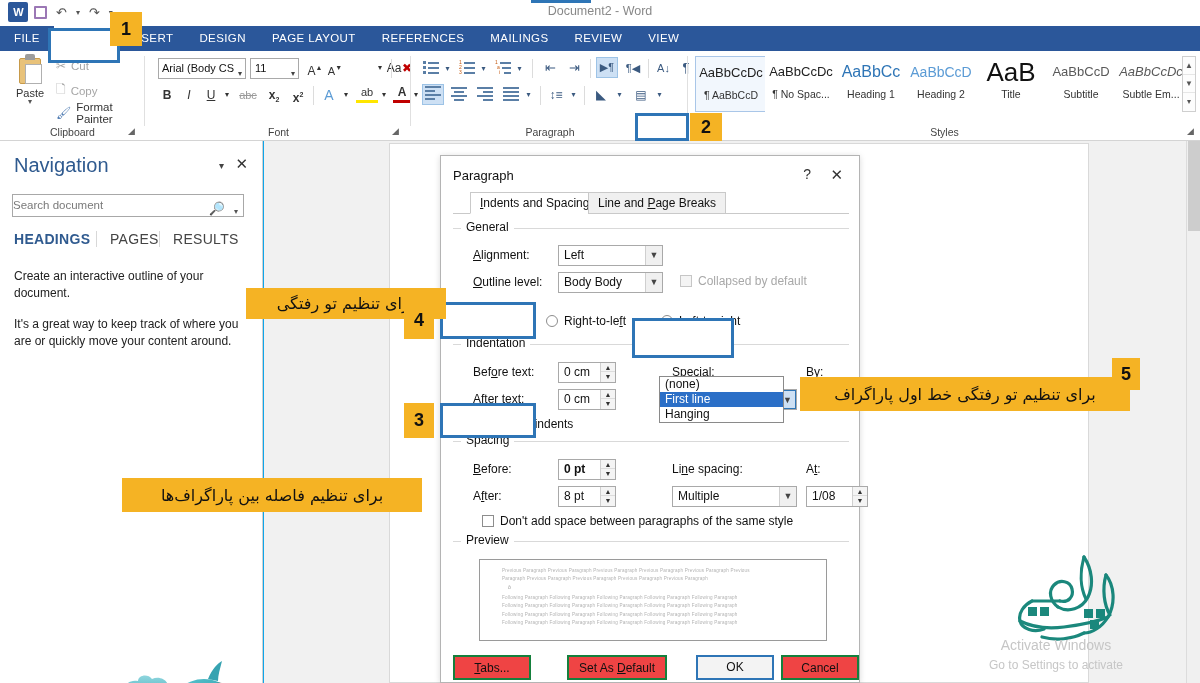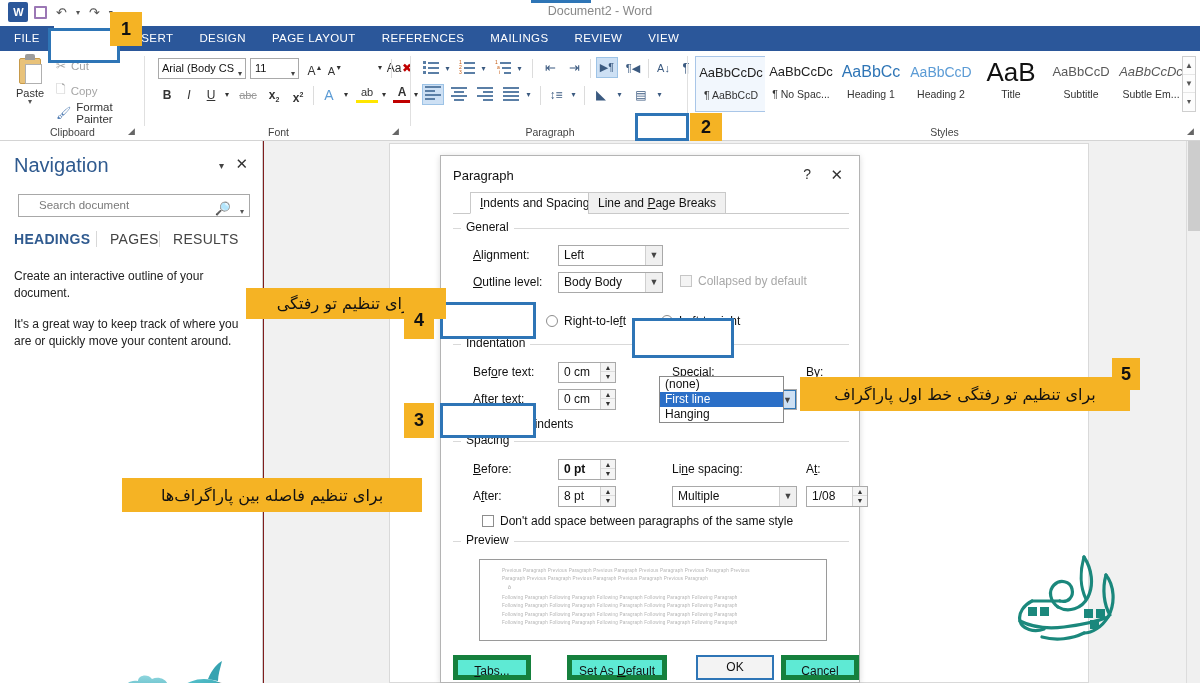--- a/index.html
+++ b/index.html
@@ -138,34 +138,34 @@
     white-space:nowrap;
   }
   .style-name { font-size:10.5px; color:#333; white-space:nowrap; overflow:hidden; }
   .styles-scroll {
     position:absolute; right:4px; top:5px; width:14px; height:56px;
     border:1px solid #cfcfcf; background:#fdfdfd;
   }
   .ss-btn { height:18px; font-size:8px; color:#555; text-align:center; line-height:18px; border-bottom:1px solid #e6e6e6;}
 
   
-  .workarea { position:absolute; left:0; top:141px; width:1200px; height:542px; background:#7f1d1d; }
+  .workarea { position:absolute; left:0; top:141px; width:1200px; height:542px; background:#0ea5e9; }
 
   
   .navpane {
     position:absolute; left:0; top:0; width:263px; height:542px;
     background:#ffffff; border-right:1px solid #d0d0d0;
   }
   .nav-title { position:absolute; left:14px; top:13px; font-size:20px; color:#2f5a8f; }
   .nav-caret { position:absolute; right:38px; top:19px; font-size:10px; color:#444; }
   .nav-close { position:absolute; right:14px; top:14px; font-size:15px; color:#333; }
   .nav-search {
-    position:absolute; left:18px; top:53px; width:232px; height:23px;
+    position:absolute; left:12px; top:53px; width:232px; height:23px;
     border:1px solid #a8a8a8; background:#fff; font-size:11.5px; color:#7a7a7a;
-    line-height:21px; padding-left:20px;
+    line-height:21px; padding-left:0;
   }
   .nav-search .mag { position:absolute; right:18px; top:3px; font-size:13px; color:#2f5a8f; transform:scaleX(-1);}
   .nav-search .cv { position:absolute; right:5px; top:6px; font-size:8px; color:#555;}
   .nav-tabs { position:absolute; left:14px; top:90px; width:235px; height:18px; }
   .nav-tab { position:absolute; font-size:14px; color:#444; letter-spacing:.3px; }
   .nav-tab.active { color:#2f5a8f; font-weight:bold; }
   .nav-tsep { position:absolute; top:0; width:1px; height:16px; background:#d8d8d8; }
   .nav-body { position:absolute; left:14px; top:127px; width:236px; font-size:12px; color:#222; line-height:17px; }
   .nav-body p { margin:0 0 14px 0; }
 
@@ -252,21 +252,21 @@
   .dd-item.sel { background:#2b6fc7; color:#fff; }
 
   .preview-box {
     position:absolute; left:26px; top:18px; width:348px; height:82px;
     border:1px solid #9a9a9a; background:#fff; overflow:hidden;
   }
   .pv-line { font-size:4.6px; color:#b3b3b3; line-height:8.4px; white-space:nowrap; letter-spacing:.2px;}
   .pv-cur { font-size:5px; color:#999; margin-left:28px; }
 
   .dbtn {
-    position:absolute; height:25px; border:5px solid #15803d; background:#5eead4;
+    position:absolute; height:25px; border:2px solid #15803d; background:#ef4444;
     font-size:12px; color:#111; line-height:23px; text-align:center;
   }
   .dbtn.primary { border:2px solid #2e75b6; background:#f3f3f3; line-height:21px; }
 
   
   .hbox { position:absolute; border:3px solid #2e75b6; background:transparent; z-index:60; }
   .hbox.filled { background:#ffffff; }
   .badge {
     position:absolute; background:#f5b324; color:#111;
     font-size:18px; font-weight:bold; text-align:center; z-index:62;
@@ -540,20 +540,24 @@
           <path d="M96 88 C84 94 68 96 54 92"></path>
         </g>
         <g fill="#0f8276">
           <rect x="40" y="62" width="9" height="9"></rect>
           <rect x="52" y="62" width="9" height="9"></rect>
           <rect x="96" y="64" width="9" height="9"></rect>
           <rect x="108" y="64" width="9" height="9"></rect>
           <rect x="102" y="75" width="9" height="9"></rect>
         </g>
       </svg>
+      <div class="watermark">
+        <div>Activate Windows</div>
+        <div style="font-size:12px;">Go to Settings to activate</div>
+      </div>
     </div>
 
     <svg class="bird" viewBox="0 0 150 128">
       <defs>
         <linearGradient id="bg1" x1="0" y1="0" x2="1" y2="1">
           <stop offset="0%" stop-color="#5cc6d0"></stop>
             <stop offset="100%" stop-color="#1d8f9e"></stop>
         </linearGradient>
         <linearGradient id="bg2" x1="0" y1="0" x2="0" y2="1">
           <stop offset="0%" stop-color="#8fd6de"></stop>

